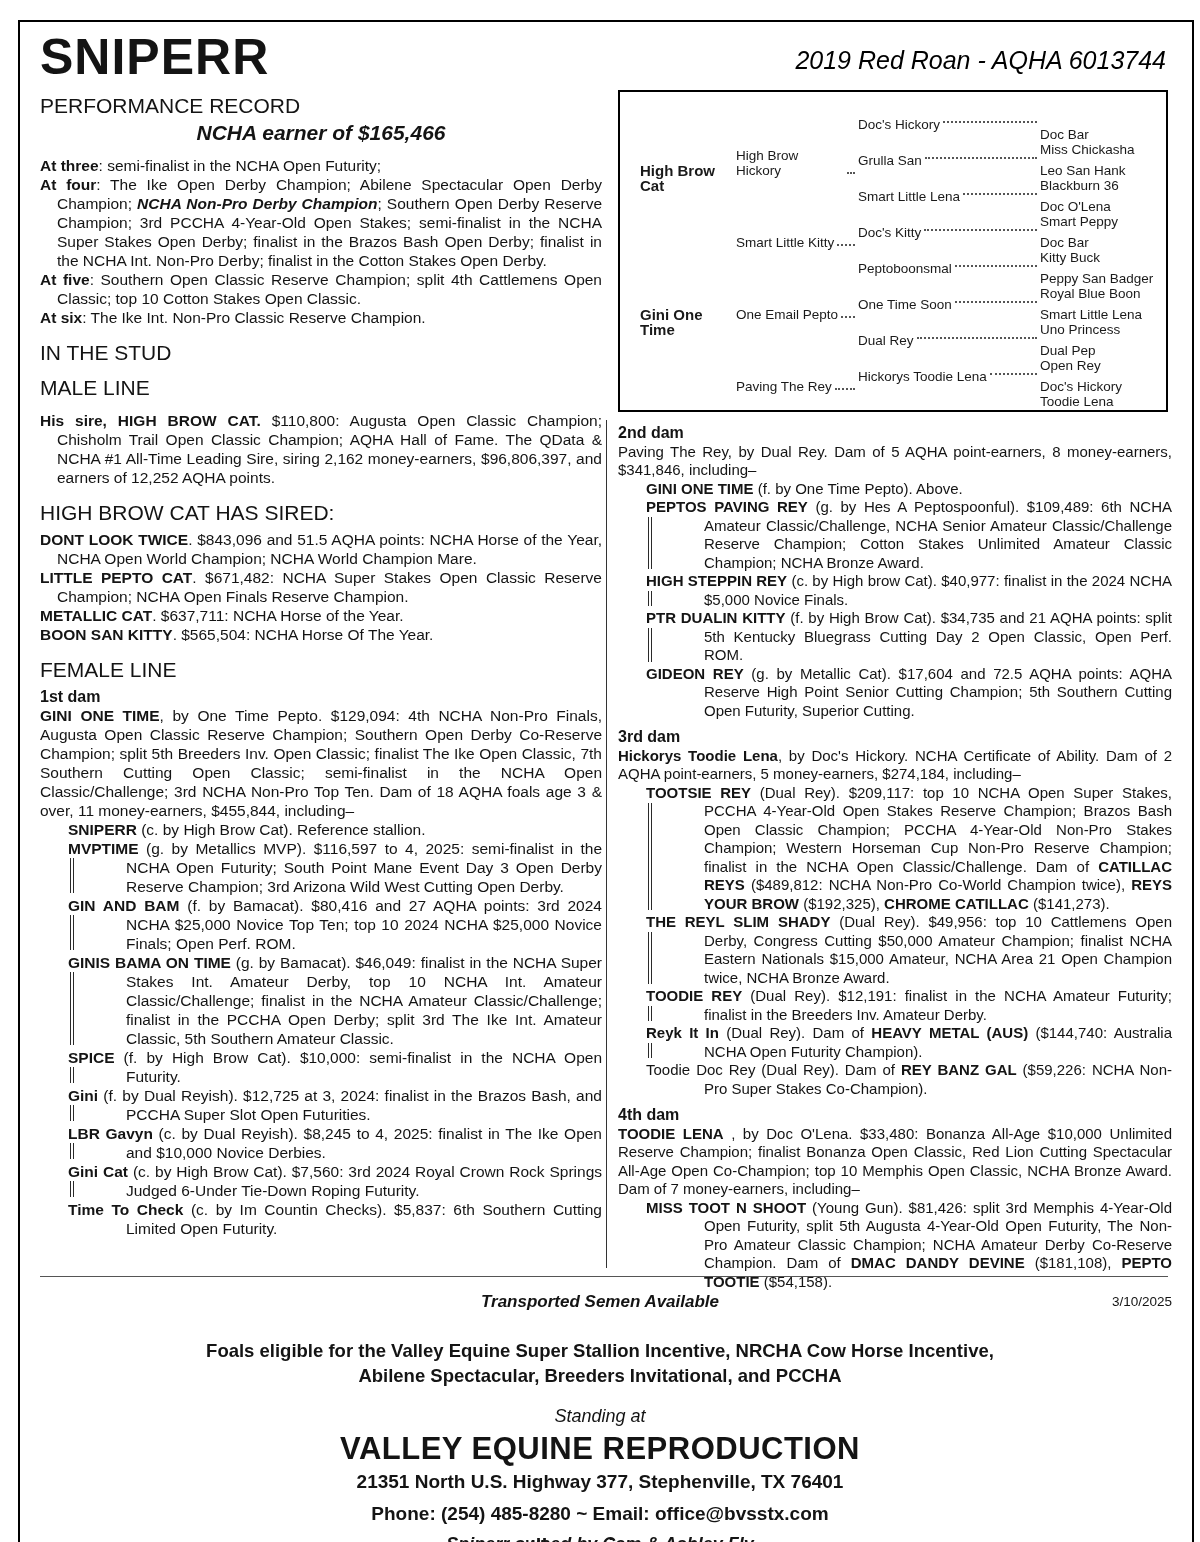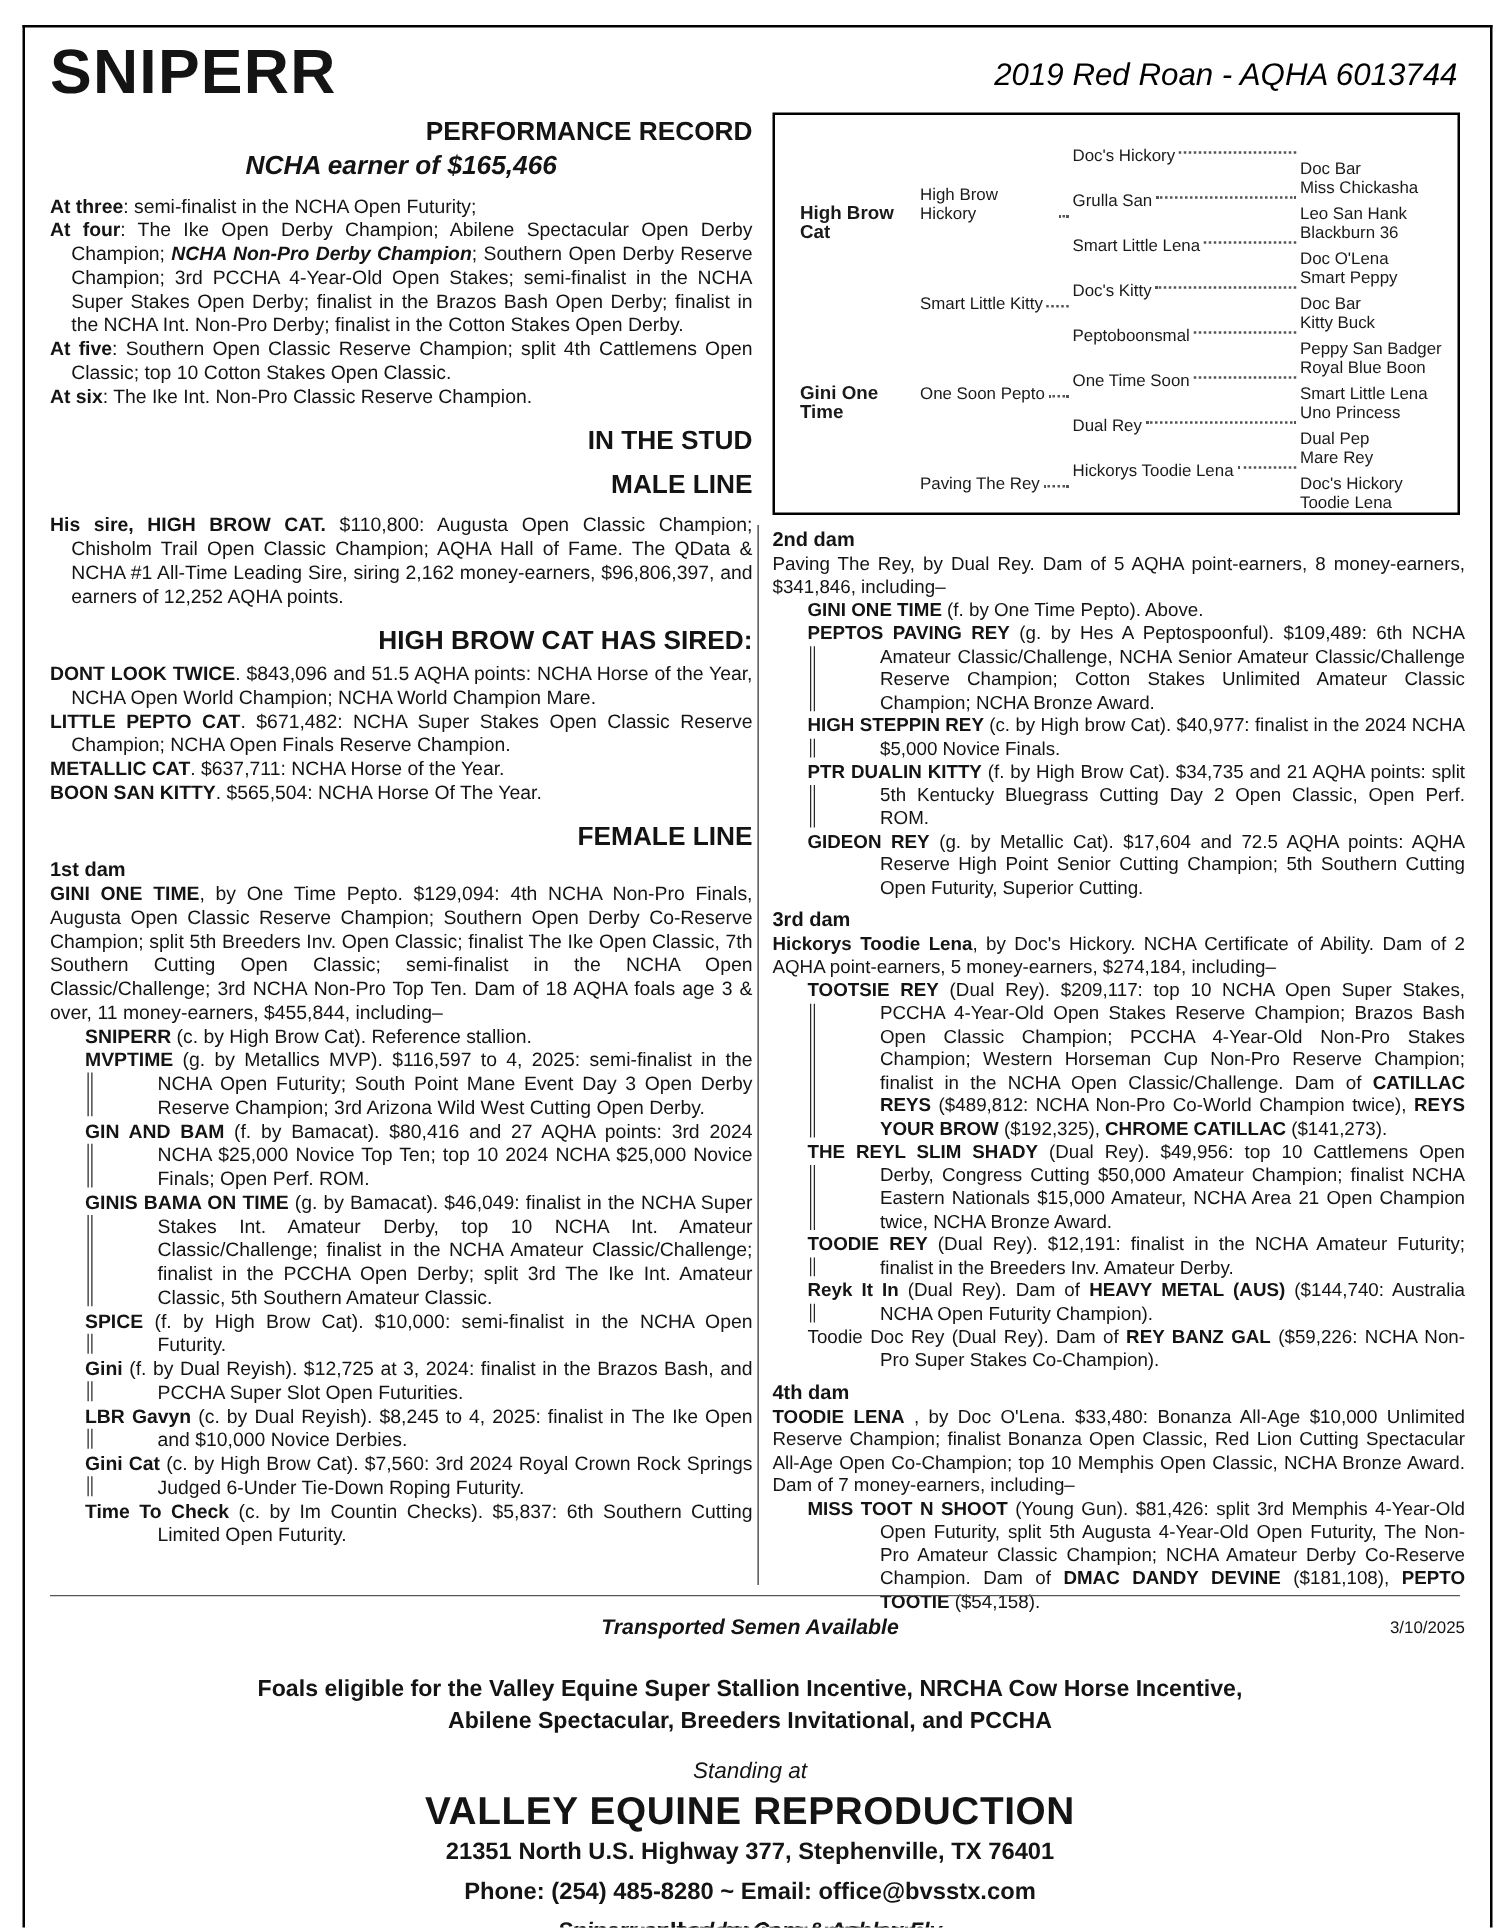--- a/index.html
+++ b/index.html
@@ -12,21 +12,21 @@
   .frame{position:absolute;left:18px;top:20px;width:1172px;height:1530px;
     border-top:2px solid #000;border-left:2px solid #000;border-right:2px solid #000;}
   
   .title{position:absolute;left:40px;top:28px;font-size:50px;font-weight:800;letter-spacing:1px;}
   .subtitle{position:absolute;right:34px;top:46px;font-size:25px;font-style:italic;color:#000000;}
   
   .col-left{position:absolute;left:40px;top:92px;width:562px;font-size:15.5px;line-height:19px;}
   .col-right{position:absolute;left:618px;top:90px;width:554px;font-size:15px;line-height:18.5px;}
   .divider-v{position:absolute;left:606px;top:420px;width:1px;height:848px;background:#333;}
   .rule-h{position:absolute;left:40px;top:1276px;width:1128px;height:1px;background:#555;}
-  h2{font-size:21px;font-weight:700;text-align:right;margin:16px 0 8px;}
+  h2{font-size:21px;font-weight:400;text-align:left;margin:16px 0 8px;}
   .subhead{font-size:21px;font-weight:800;font-style:italic;text-align:center;margin:2px 0 14px;}
   p{margin:0;text-align:justify;}
   .hang{padding-left:17px;text-indent:-17px;}
   .dam-label{font-weight:800;font-size:16px;margin:8px 0 0;text-align:left;}
   .entry{position:relative;padding-left:86px;text-indent:-58px;text-align:justify;margin:0;}
   .entry .bar{position:absolute;left:30px;top:19px;bottom:3px;width:0;border-left:4px double #2a2a2a;}
   .s-b{font-weight:800;}
   .s-bi{font-weight:800;font-style:italic;}
   .gap-sm{height:6px;}
   
@@ -138,21 +138,21 @@
           <span>Doc's Kitty</span>
           <span class="leader"></span>
         </div>
       <div class="g4" style="grid-row:4">
           <div>Doc Bar</div>
           <div>Kitty Buck</div>
         </div>
 
       <div class="g1" style="grid-row:5/9">Gini One Time</div>
       <div class="g2" style="grid-row:5/7">
-          <span>One Soon Pepto</span>
+          <span>One Email Pepto</span>
           <span class="leader"></span>
         </div>
       <div class="g2" style="grid-row:7/9">
           <span>Paving The Rey</span>
           <span class="leader"></span>
         </div>
       <div class="g3" style="grid-row:5">
           <span>Peptoboonsmal</span>
           <span class="leader"></span>
         </div>
@@ -167,21 +167,21 @@
       <div class="g4" style="grid-row:6">
           <div>Smart Little Lena</div>
           <div>Uno Princess</div>
         </div>
       <div class="g3" style="grid-row:7">
           <span>Dual Rey</span>
           <span class="leader"></span>
         </div>
       <div class="g4" style="grid-row:7">
           <div>Dual Pep</div>
-          <div>Mare Rey</div>
+          <div>Open Rey</div>
         </div>
       <div class="g3" style="grid-row:8">
           <span>Hickorys Toodie Lena</span>
           <span class="leader"></span>
         </div>
       <div class="g4" style="grid-row:8">
           <div>Doc's Hickory</div>
           <div>Toodie Lena</div>
         </div>
     </div>

